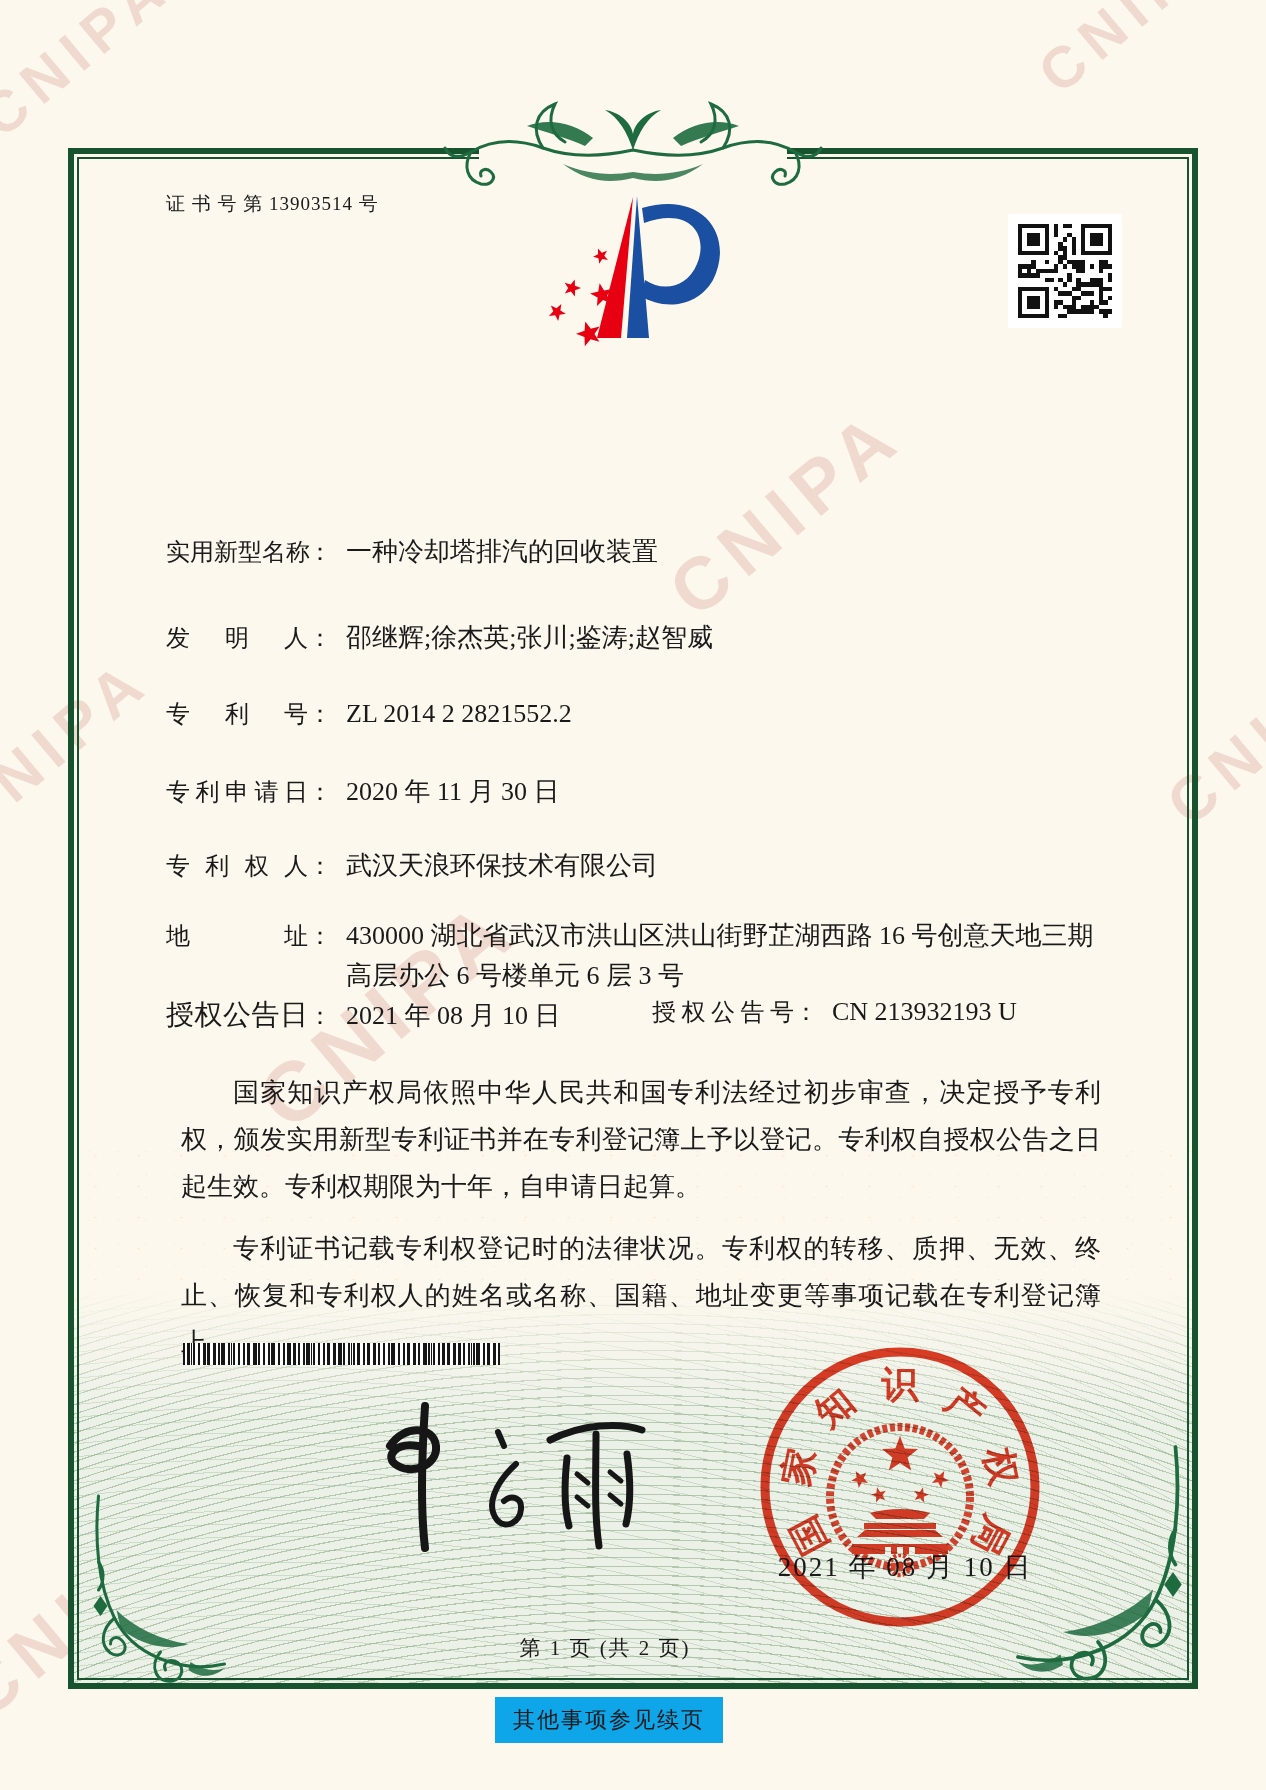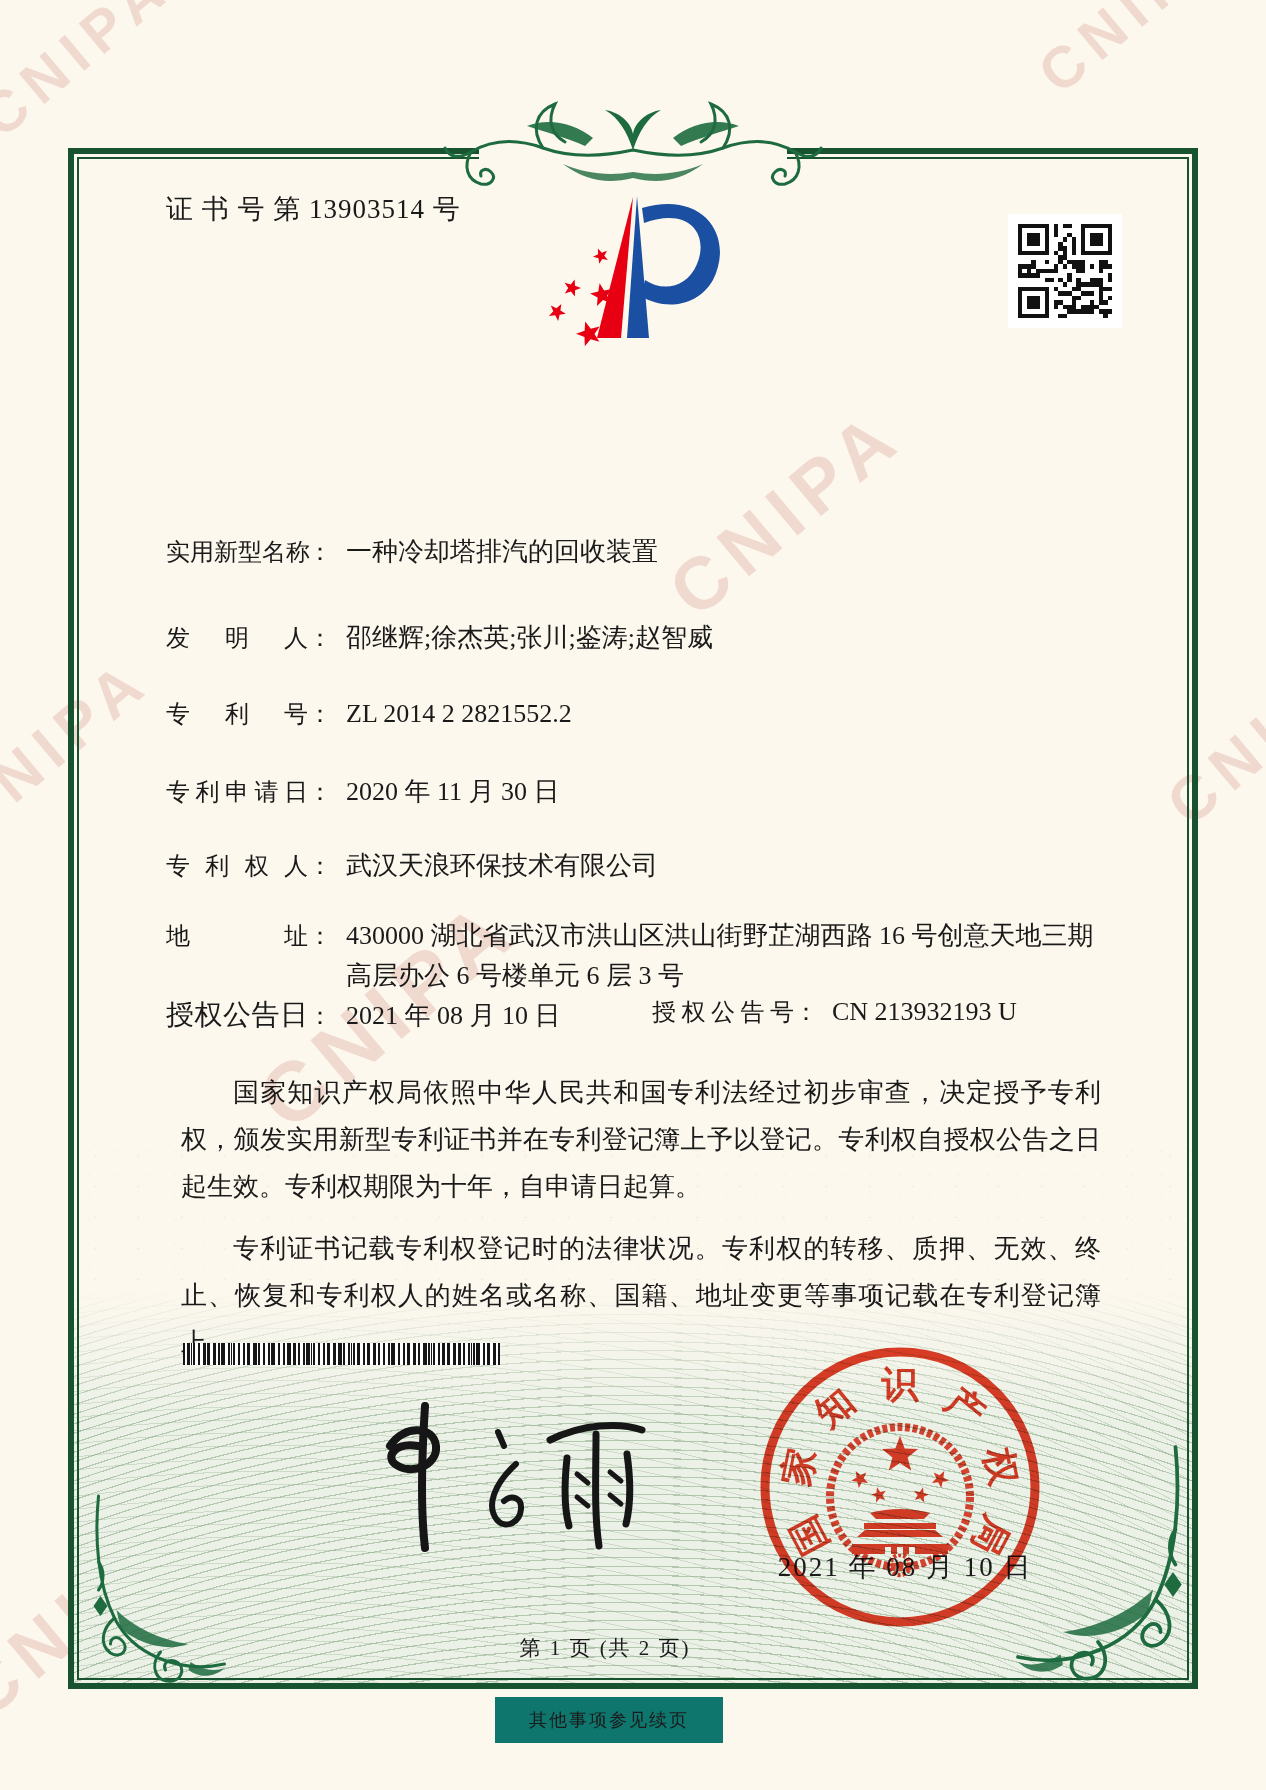--- a/index.html
+++ b/index.html
@@ -24,21 +24,21 @@
     background-image:
       repeating-radial-gradient(1600px 1600px at 50% 1800px,rgba(125,160,120,.50) 0 1.2px,rgba(0,0,0,0) 1.2px 9px),
       repeating-radial-gradient(1600px 1600px at 18% 1900px,rgba(125,160,120,.28) 0 1px,rgba(0,0,0,0) 1px 13px)}
   .guilloche::before{content:"";position:absolute;inset:0;
     background:linear-gradient(180deg,var(--paper) 0,rgba(253,248,238,0) 130px)}
   .speckle{position:absolute;left:74px;top:1140px;width:1118px;height:160px;z-index:1;opacity:.6;
     background-image:radial-gradient(rgba(226,120,60,.16) 1.2px,rgba(0,0,0,0) 1.6px),
                      radial-gradient(rgba(226,120,60,.10) 1px,rgba(0,0,0,0) 1.4px);
     background-size:43px 31px,29px 23px}
   
-  .certno{position:absolute;left:166px;top:191px;font-size:27px;letter-spacing:1px;z-index:3}
+  .certno{position:absolute;left:166px;top:191px;font-size:19px;letter-spacing:1px;z-index:3}
   .logo{position:absolute;left:545px;top:192px;z-index:3}
   .qrbox{position:absolute;left:1008px;top:214px;width:114px;height:114px;background:#fff;z-index:3}
   .qrbox svg{position:absolute;left:10px;top:10px}
   .title{position:absolute;left:340px;top:338px;width:590px;text-align:center;font-size:52px;
          font-weight:700;letter-spacing:10px;white-space:nowrap;z-index:3}
   
   .row{position:absolute;left:166px;z-index:3;font-size:26px;white-space:nowrap}
   .row .lbl{display:inline-block;width:142px;font-size:24px;text-align:justify;text-align-last:justify}
   .row .colon{font-size:24px}
   .row .val{margin-left:14px}
@@ -60,22 +60,22 @@
   .director{position:absolute;left:184px;top:1446px;z-index:3;
     font-family:"Liberation Sans","DejaVu Sans",sans-serif;font-size:28px;line-height:52px;letter-spacing:4px}
   .sig{position:absolute;left:370px;top:1402px;z-index:3}
   
   .sealdate{position:absolute;left:765px;top:1549px;width:280px;text-align:center;font-size:27px;
             letter-spacing:2px;z-index:3}
   .seal{position:absolute;left:752px;top:1339px;z-index:4;mix-blend-mode:multiply;opacity:.92}
   
   .pageno{position:absolute;left:405px;top:1634px;width:400px;text-align:center;font-size:21px;
           letter-spacing:2px;z-index:3}
-  .contnote{position:absolute;left:495px;top:1697px;width:228px;height:46px;background:#0f766e;z-index:3;
-            text-align:center;line-height:46px;font-size:18px;letter-spacing:2px}
+  .contnote{position:absolute;left:495px;top:1697px;width:228px;height:46px;background:#0ea5e9;z-index:3;
+            text-align:center;line-height:46px;font-size:22px;letter-spacing:2px}
   .orn{position:absolute;z-index:3}
   .flourish-r{transform:scaleX(-1)}
 </style>
 </head>
 <body>
 
 <div class="page">
 
   <span class="wm" style="left:-38px;top:18px;font-size:58px">CNIPA</span>
   <span class="wm" style="left:1020px;top:-26px;font-size:58px">CNIPA</span>

